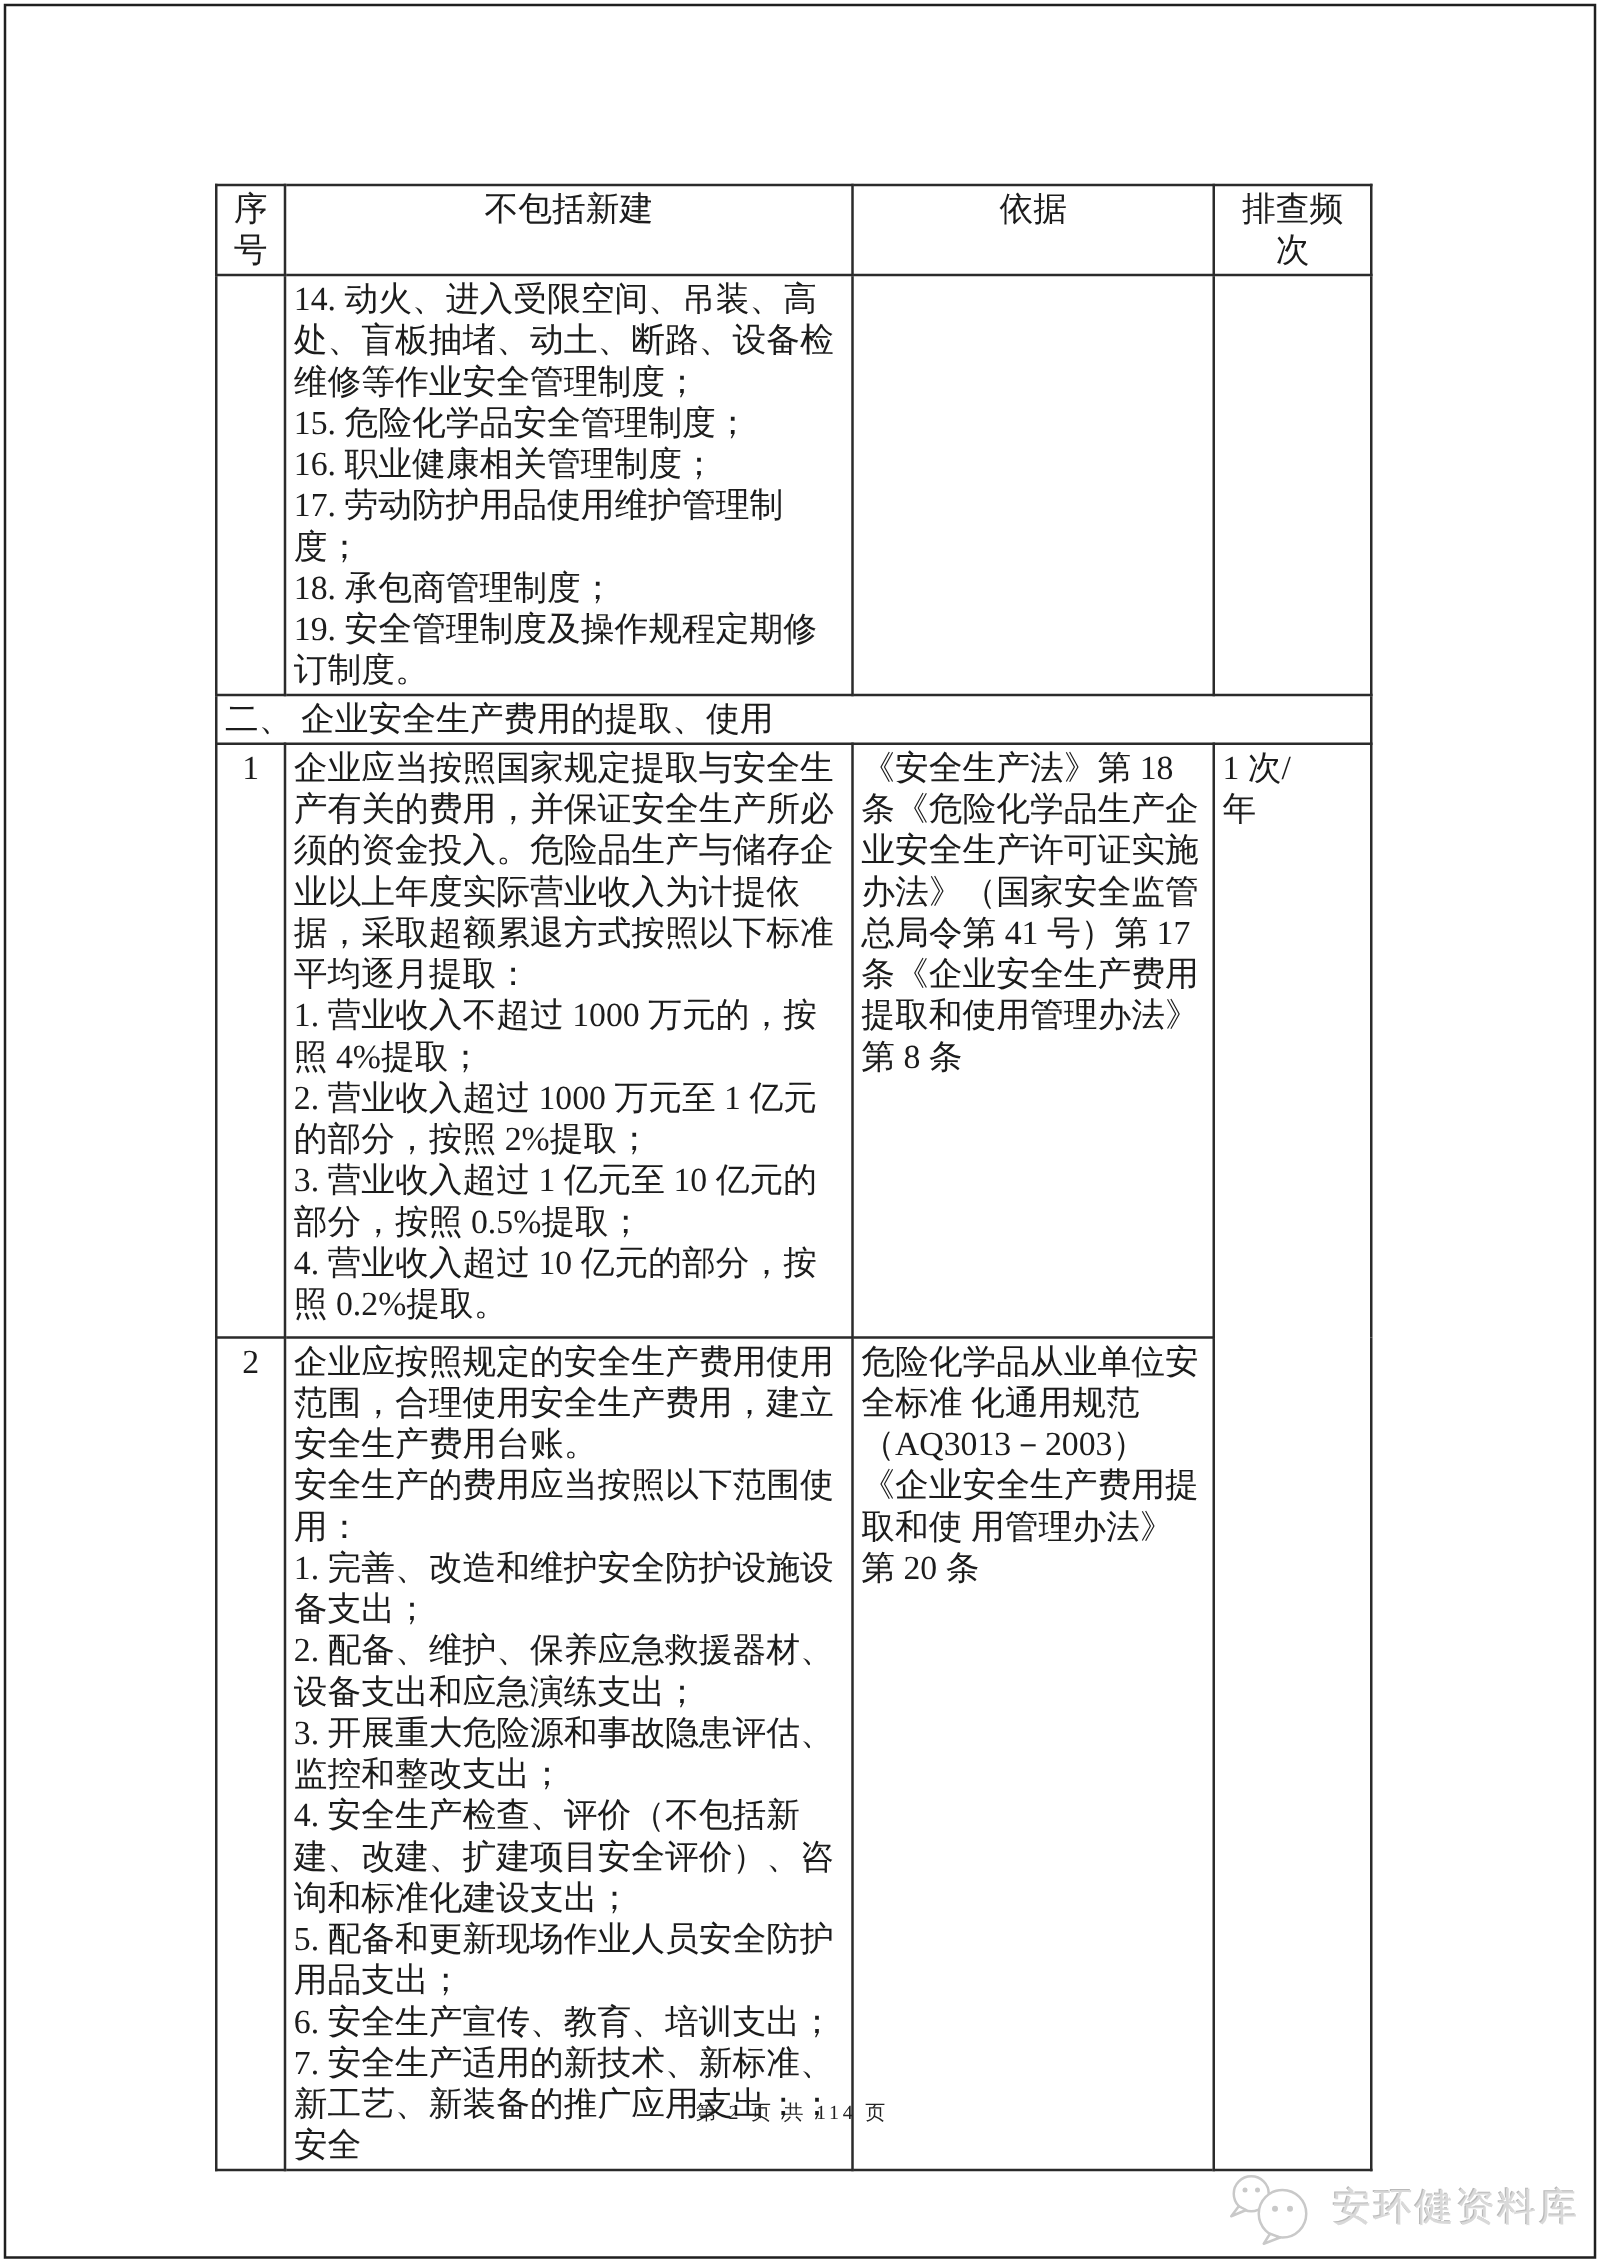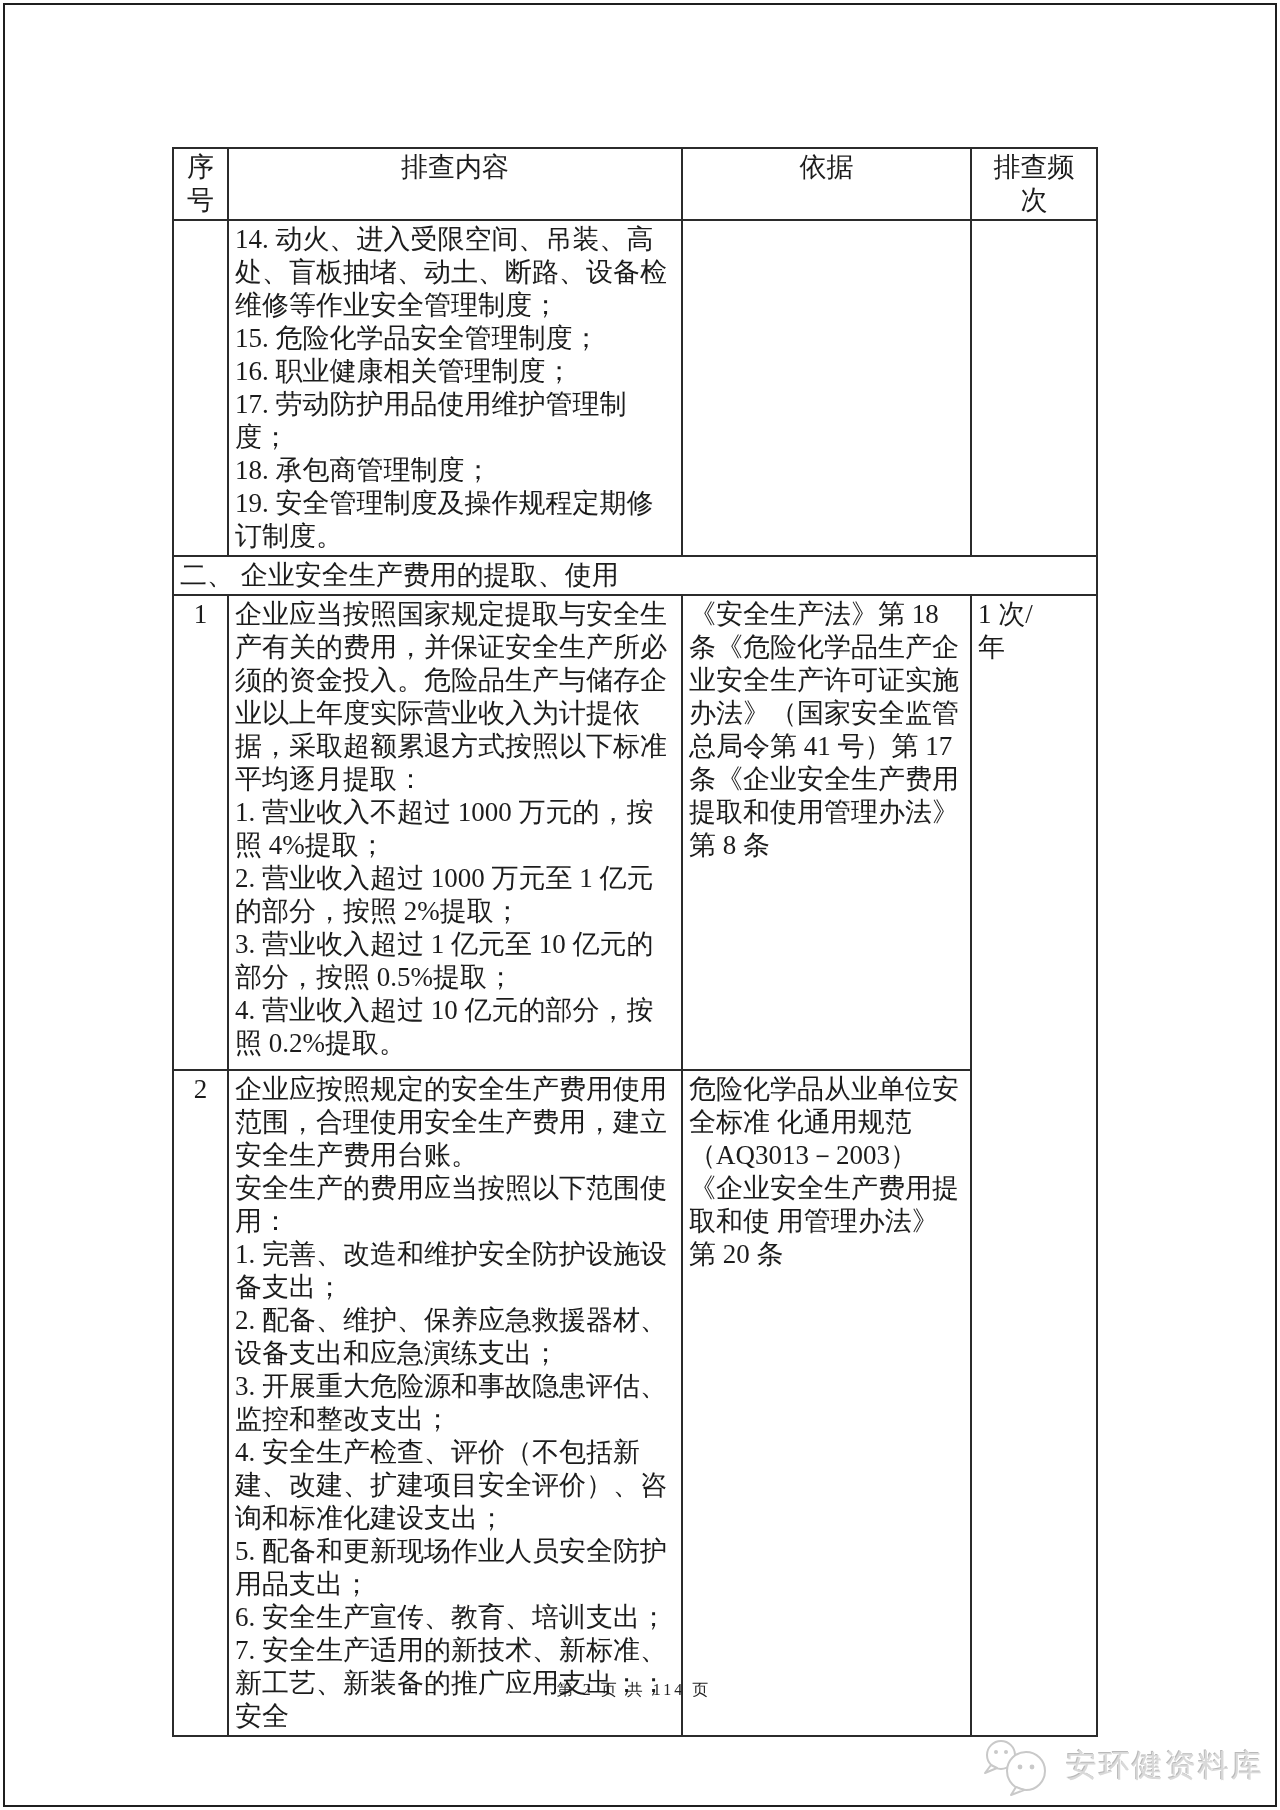--- a/index.html
+++ b/index.html
@@ -50,21 +50,21 @@
   <colgroup>
     <col style="width:55px">
       <col style="width:454px">
       <col style="width:289px">
       <col style="width:126px">
   </colgroup>
   <tbody>
       <tr style="height:68px;">
     <th class="hdr">序
 号</th>
-    <th class="hdr">排查内容</th>
+    <th class="hdr">不包括新建</th>
     <th class="hdr">依据</th>
     <th class="hdr">排查频
 次</th>
   </tr>
   <tr style="height:303px;">
     <td class="seq"></td>
     <td class="content">14. 动火、进入受限空间、吊装、高处、盲板抽堵、动土、断路、设备检维修等作业安全管理制度；
 15. 危险化学品安全管理制度；
 16. 职业健康相关管理制度；
 17. 劳动防护用品使用维护管理制度；

